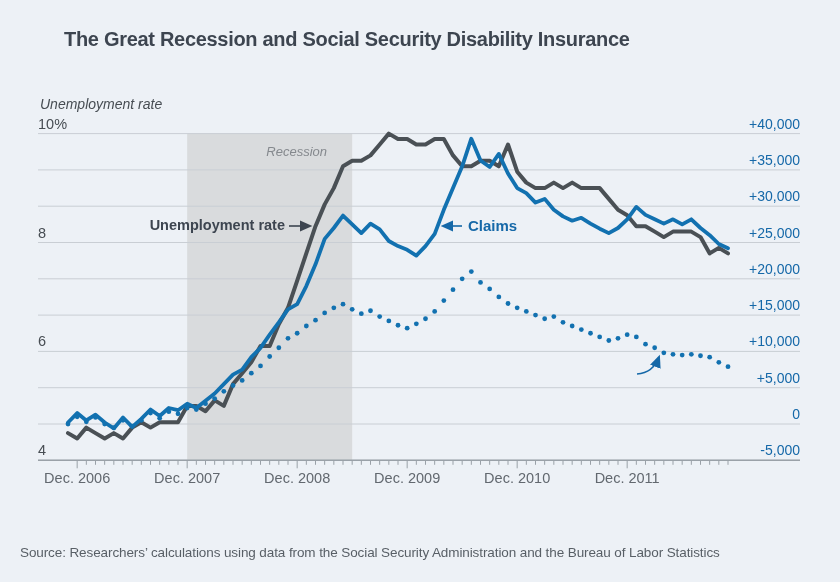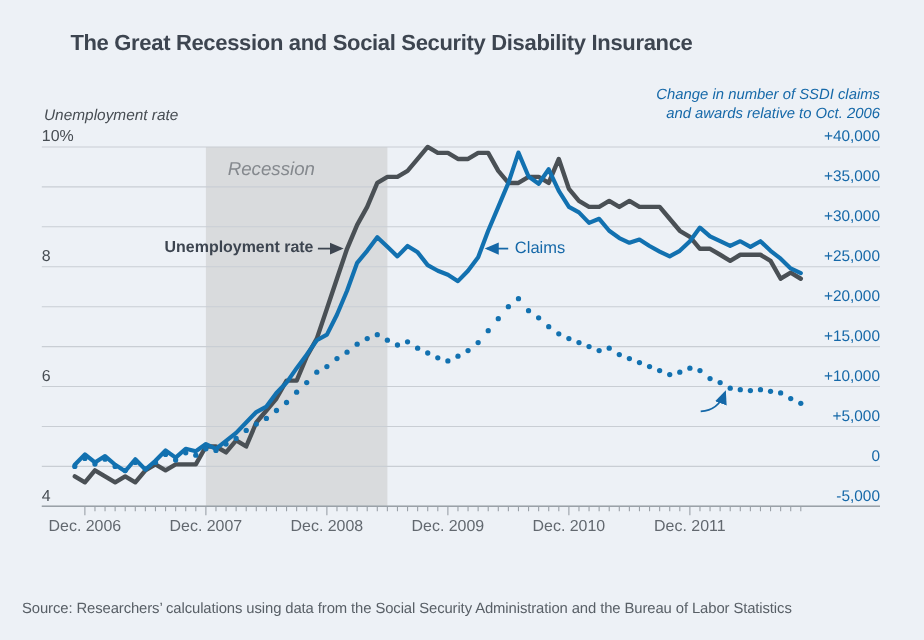--- a/index.html
+++ b/index.html
@@ -17,30 +17,30 @@
     font-size:14px;font-style:italic;color:#474d53;
   }
   .left-axis-tick{font-size:14.5px;fill:#474d53;}
   .right-axis-title{
     position:absolute;right:40px;top:77px;text-align:right;
     font-size:13.5px;font-style:italic;color:#1568a8;line-height:17px;font-weight:500;
   }
   .right-axis-tick{font-size:14px;fill:#1568a8;font-weight:500;}
   .x-axis-tick-label{font-size:14.5px;fill:#62686f;}
   .recession-label{
-    position:absolute;left:207px;top:144px;width:120px;text-align:left;
-    font-size:17px;font-style:italic;color:#85898e;
+    position:absolute;left:207px;top:144px;width:120px;text-align:right;
+    font-size:13px;font-style:italic;color:#85898e;
   }
   .unemp-label{
     position:absolute;left:120px;top:217px;width:165px;text-align:right;
     font-size:14.5px;font-weight:bold;color:#3d4550;
   }
   .claims-label{
     position:absolute;left:468px;top:217px;
-    font-size:15px;font-weight:normal;color:#1568a8;
+    font-size:15px;font-weight:bold;color:#1568a8;
   }
   .awards-label{
     position:absolute;left:432px;top:360px;width:200px;text-align:right;
     font-size:14px;font-weight:bold;color:#1568a8;
   }
   .source{
     position:absolute;left:20px;top:545px;width:820px;text-align:left;
     font-size:13.5px;color:#585f66;letter-spacing:-0.1px;
   }
   svg{position:absolute;left:0;top:0;}
@@ -242,24 +242,20 @@
       </g>
     <line x1="289" y1="226" x2="310" y2="226" stroke="#3d4550" stroke-width="1.6" marker-end="url(#ah-dark)"></line>
     <line x1="462" y1="226" x2="443" y2="226" stroke="#1568a8" stroke-width="1.6" marker-end="url(#ah-blue)"></line>
     <path d="M 637,374 Q 653,373 659,357" fill="none" stroke="#1568a8" stroke-width="1.6" marker-end="url(#ah-blue)"></path>
   </svg>
 
   <div class="title">The Great Recession and Social Security Disability Insurance</div>
 
   <div class="left-axis-title">Unemployment rate</div>
 
-  <div class="right-axis-title">
-    <div>Change in number of SSDI claims</div>
-    <div>and awards relative to Oct. 2006</div>
-  </div>
 
   <div class="recession-label">Recession</div>
 
   <div class="unemp-label">Unemployment rate</div>
 
   <div class="claims-label">Claims</div>
 
 
   <div class="source">Source: Researchers’ calculations using data from the Social Security Administration and the Bureau of Labor Statistics</div>
 

